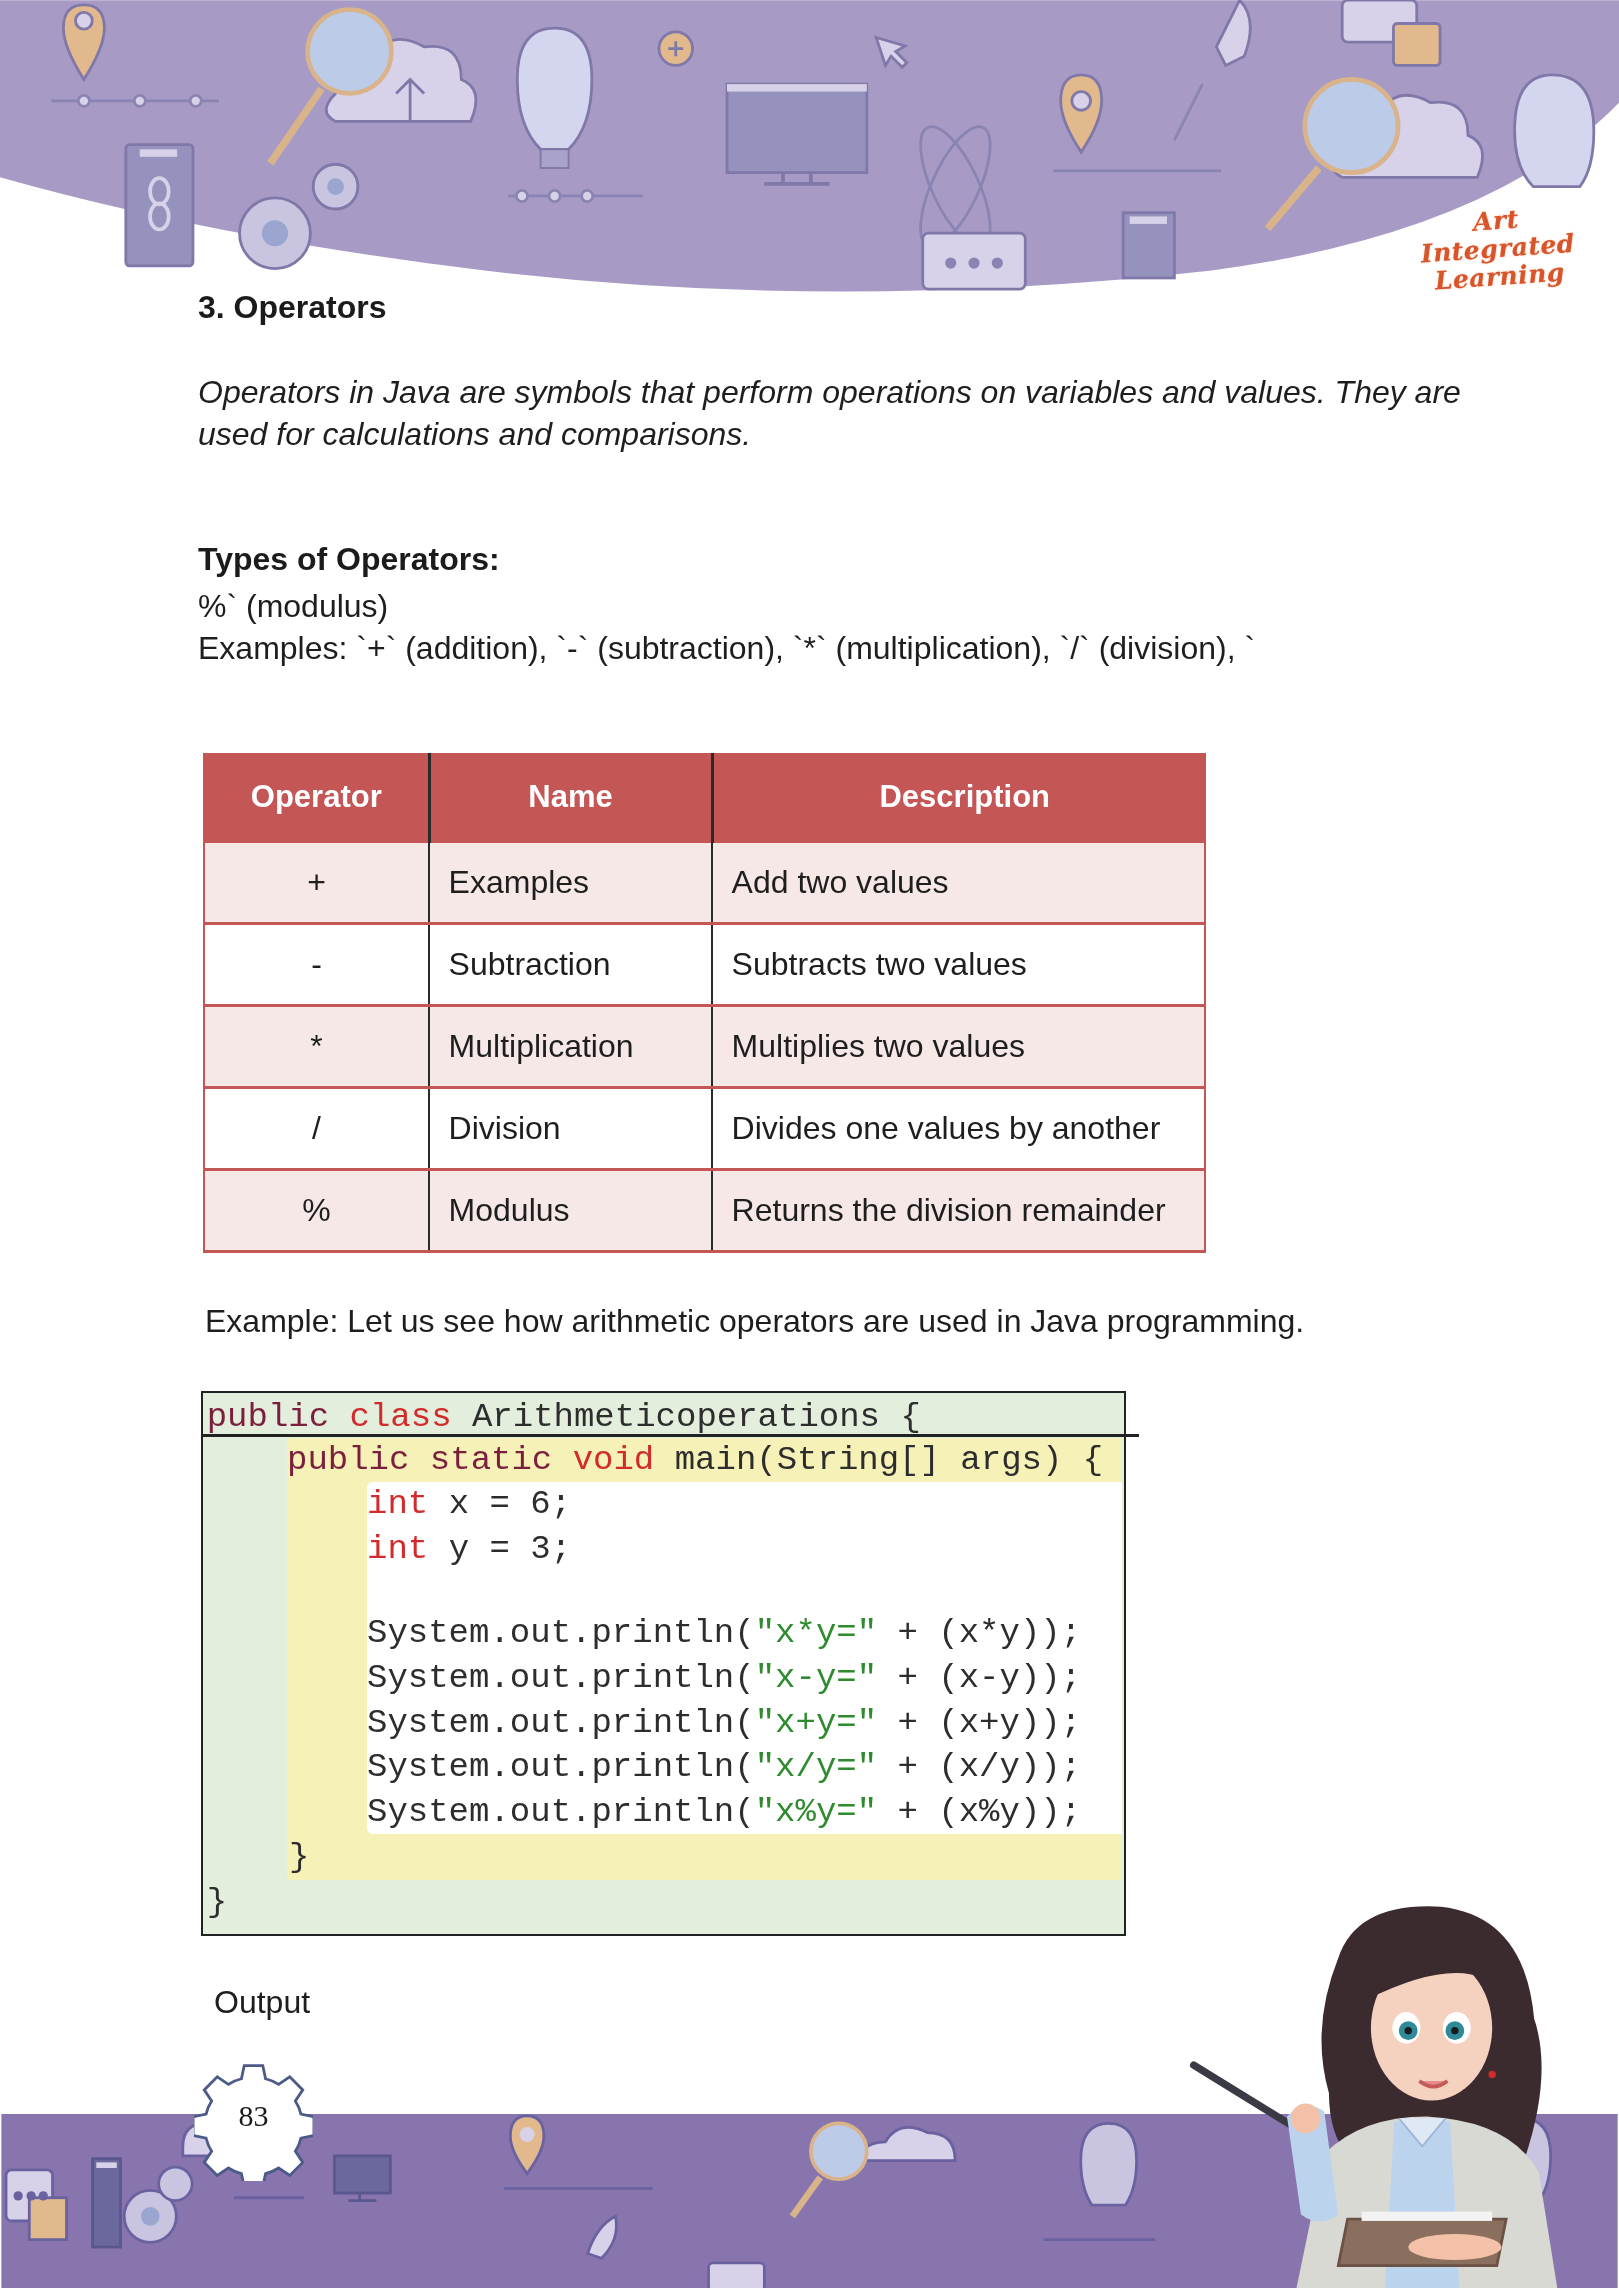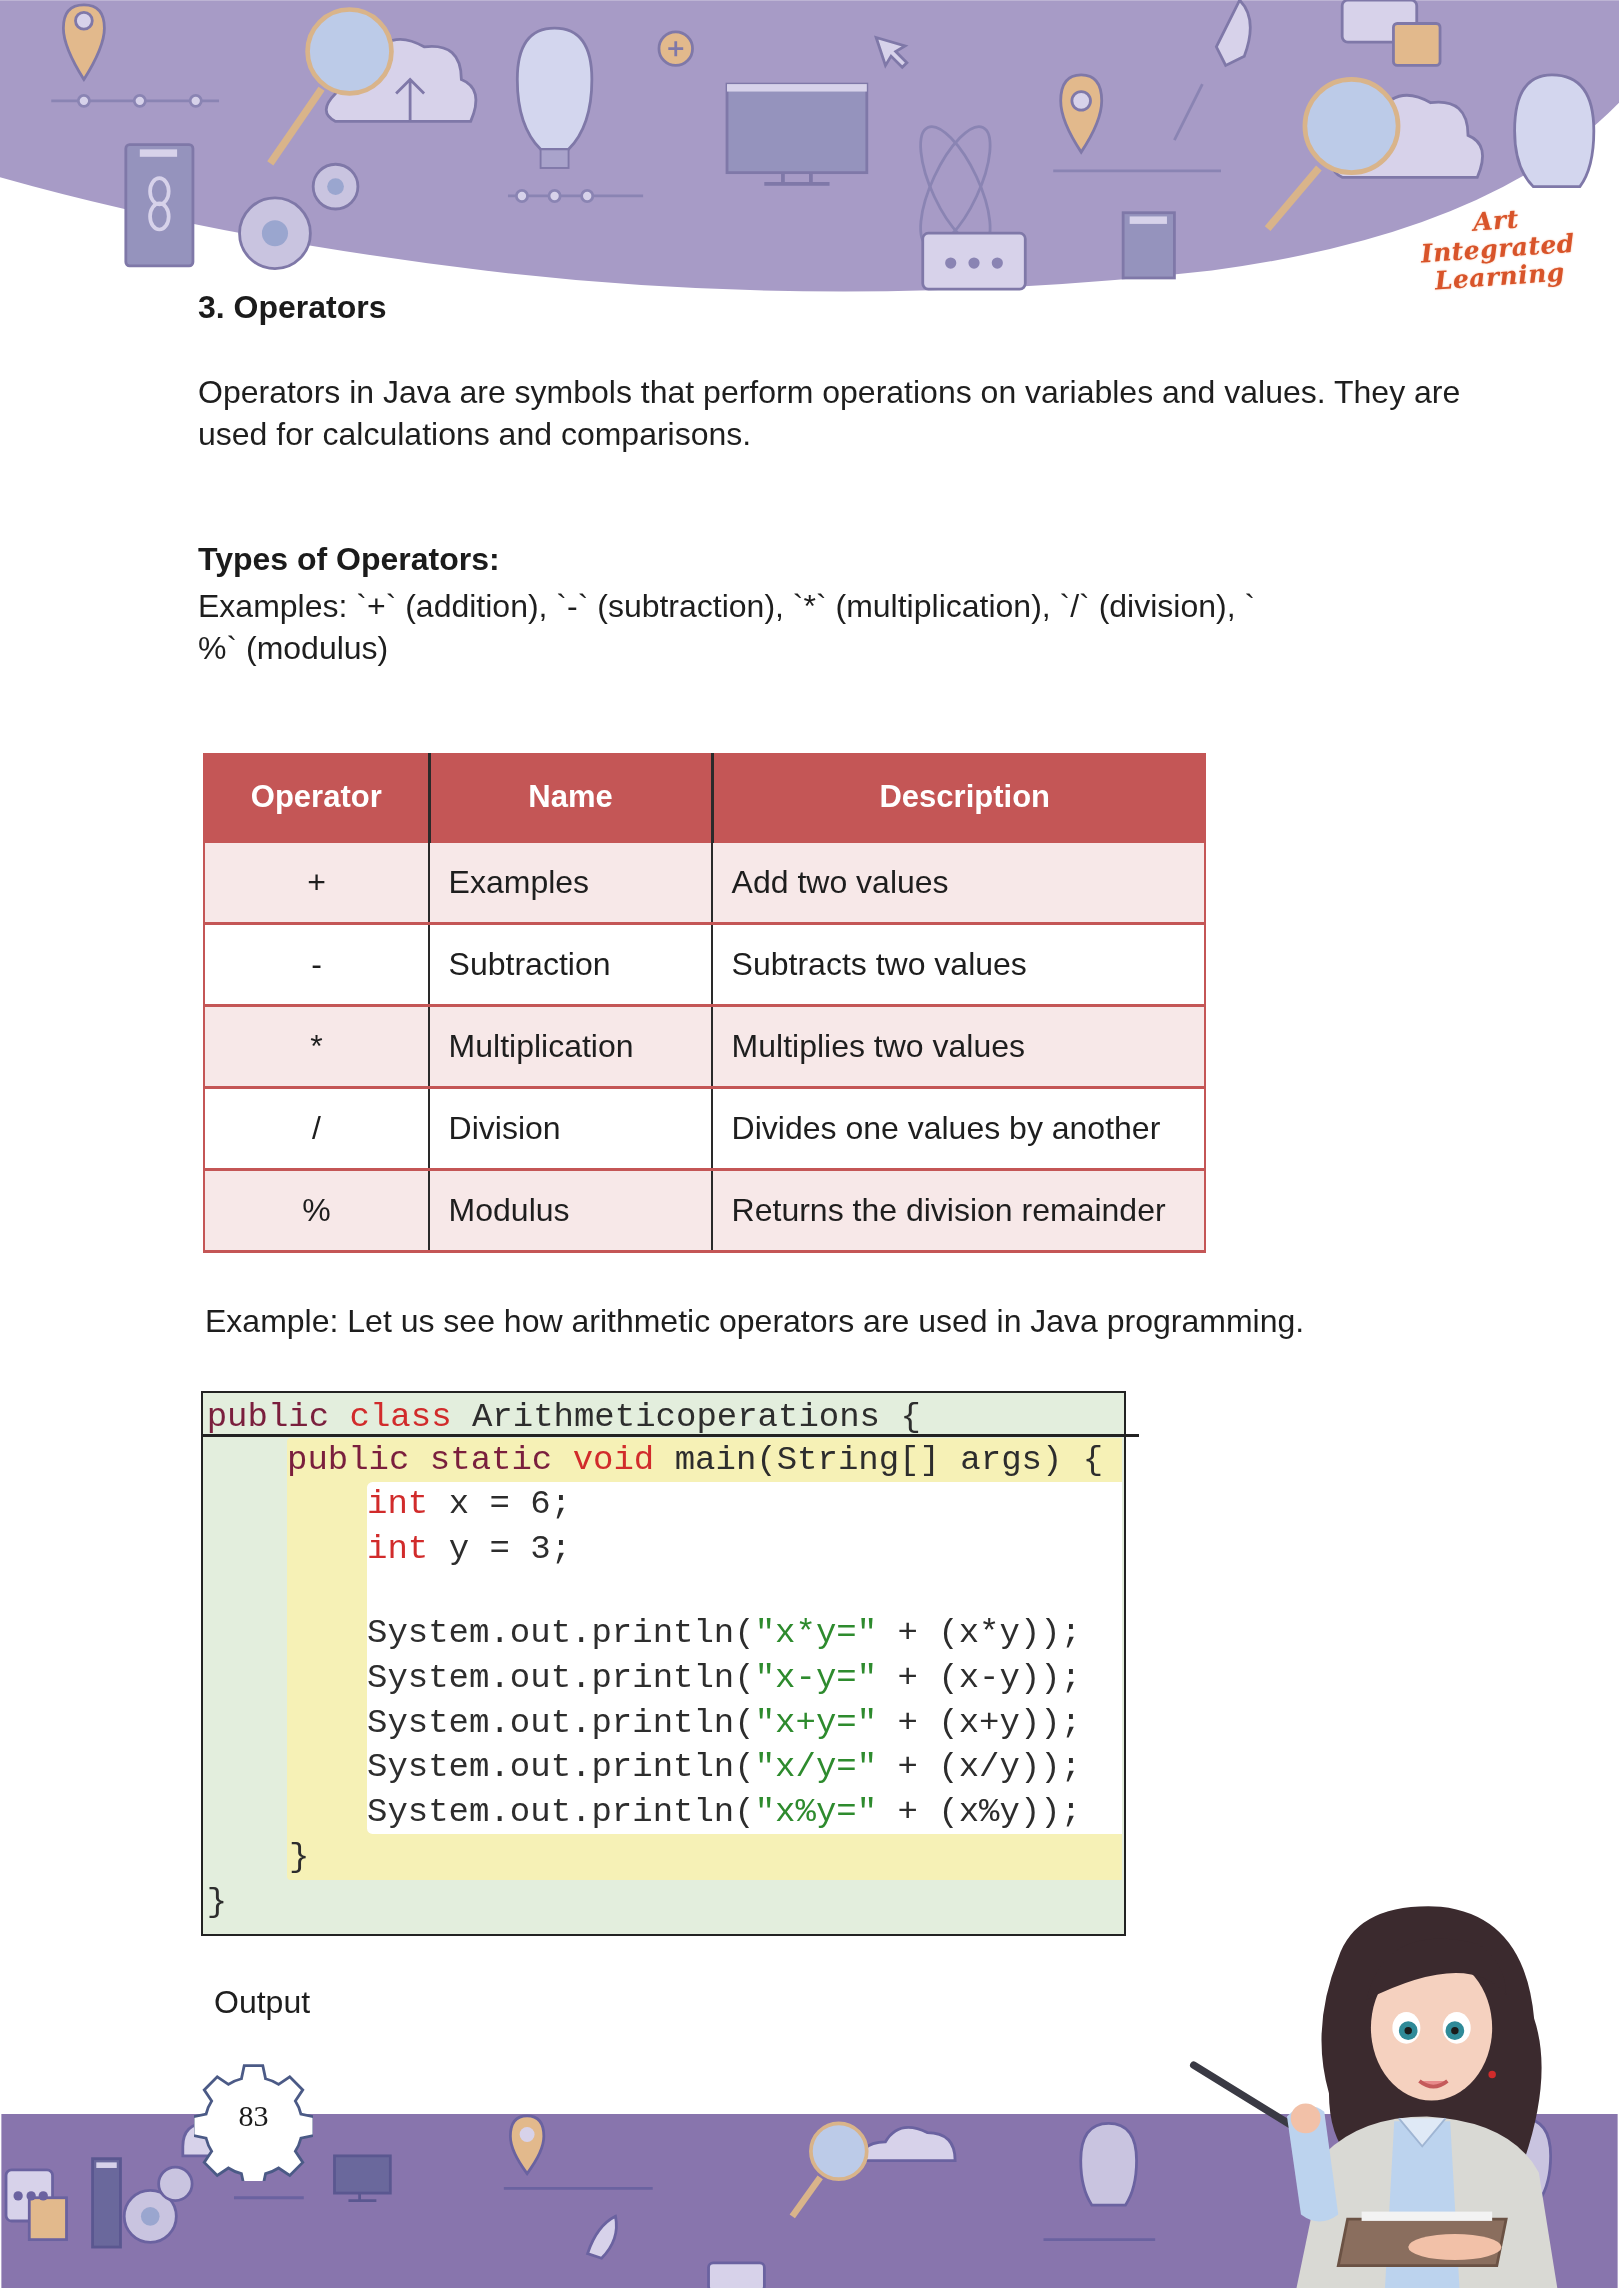--- a/index.html
+++ b/index.html
@@ -13,21 +13,21 @@
   .brand-logo { position: absolute; left: 1410px; top: 207px; width: 177px; height: 103px;
     font-family: "DejaVu Serif", serif; font-style: italic; font-weight: bold; color: #d8542a;
     text-align: center; line-height: 28px; font-size: 25px; letter-spacing: 0.5px;
     text-shadow: 0 0 1.9px #f3b08f; transform: rotate(-4deg); }
   .brand-logo span { display: block; }
 
   
   .content { position: absolute; left: 0; top: 0; width: 100%; }
   .section-title { position: absolute; left: 198px; top: 289px; font-size: 32px; font-weight: bold; color: #1b1b1b; }
   .para { position: absolute; left: 198px; font-size: 32px; line-height: 42px; color: #1e1e1e; width: 1286px; }
-  .intro { top: 371px; }
+  .intro { top: 371px; font-style: italic; }
   .subhead { position: absolute; left: 198px; top: 501px; font-size: 32px; font-weight: bold; color: #1b1b1b; margin-top: 40px; }
   .arith { top: 585px; }
   .example-line { position: absolute; left: 205px; top: 1303px; font-size: 32px; color: #1e1e1e; white-space: nowrap; }
 
   
   .op-table { position: absolute; left: 203px; top: 753px; width: 1001px; border-collapse: collapse; table-layout: fixed; }
   .op-table th { background: #c45656; color: #ffffff; font-size: 31px; font-weight: bold; height: 87px;
     border-top: 2.8px solid #c45656; border-bottom: 2.8px solid #c45656; text-align: center; }
   .op-table td { height: 82px; font-size: 32px; color: #1e1e1e; border-top: 3.7px solid #c45656; border-bottom: 3.7px solid #c45656; white-space: nowrap; overflow: visible; }
   .op-table tr.alt td { background: #f7e8e8; }
@@ -166,22 +166,22 @@
 </div>
 
 <div class="content">
   <h2 class="section-title">3. Operators</h2>
 
   <p class="para intro">Operators in Java are symbols that perform operations on variables and values. They are used for calculations and comparisons.</p>
 
   <h3 class="subhead">Types of Operators:</h3>
 
   <div class="para arith">
+    <div>%` (modulus)</div>
     <div>Examples: `+` (addition), `-` (subtraction), `*` (multiplication), `/` (division), `</div>
-    <div>%` (modulus)</div>
   </div>
 
   <table class="op-table">
     <thead>
       <tr>
         <th class="c-op">Operator</th>
         <th class="c-name">Name</th>
         <th class="c-desc">Description</th>
       </tr>
     </thead>

